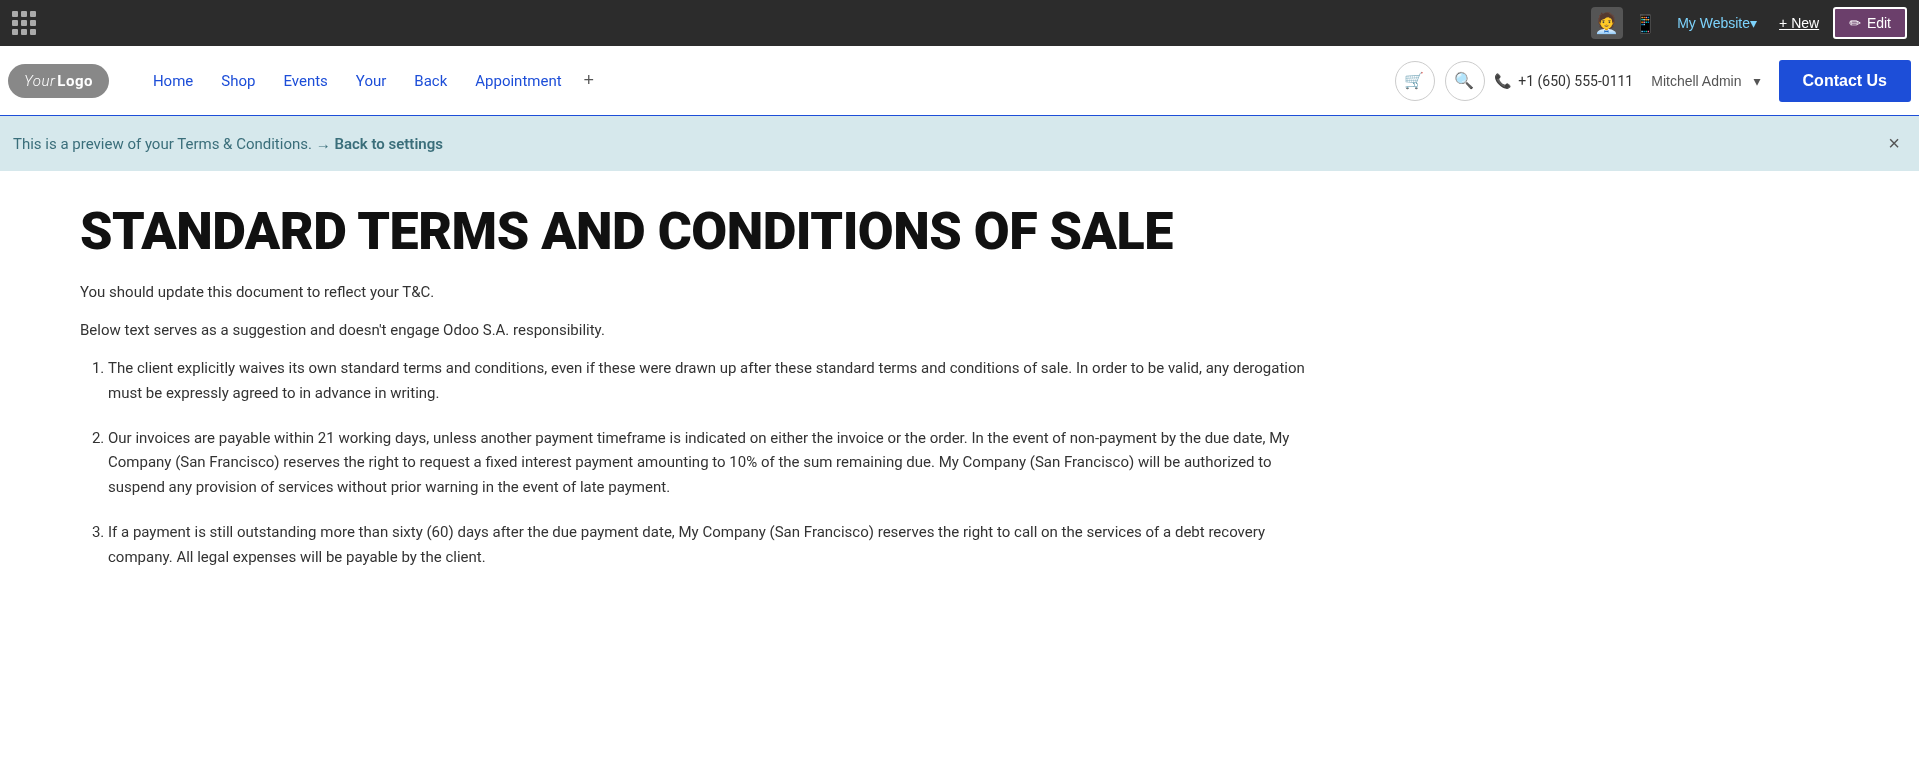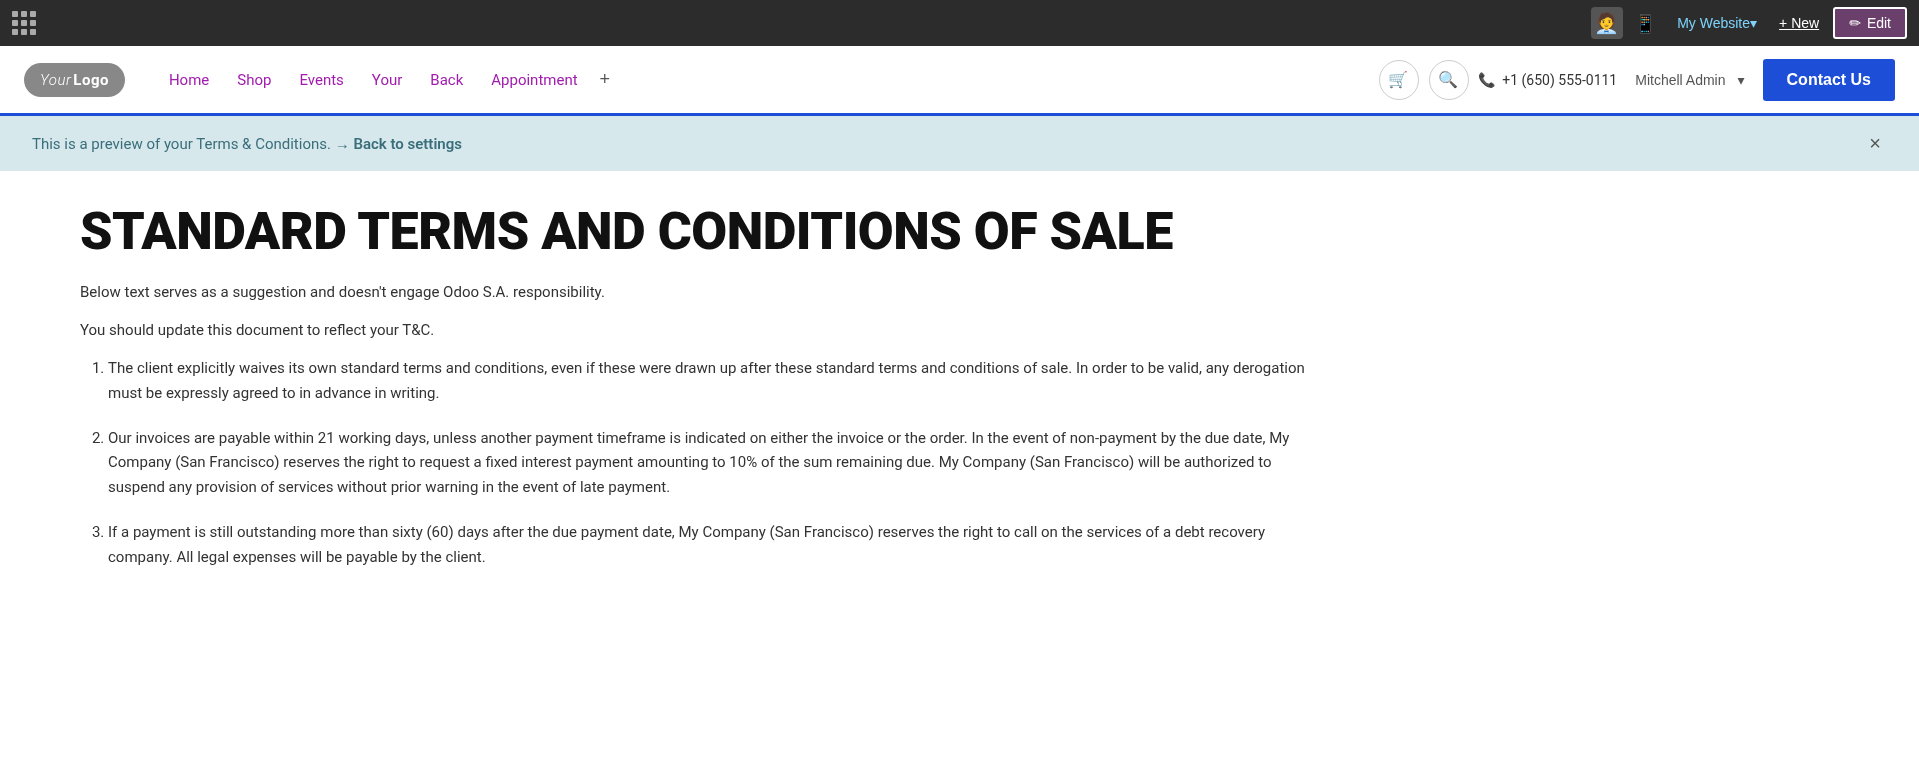--- a/index.html
+++ b/index.html
@@ -92,25 +92,25 @@
       gap: 6px;
       font-weight: 500;
     }
     .pencil-icon {
       font-size: 14px;
     }
 
     
     .navbar {
       background: #fff;
-      border-bottom: 3px solid #1d4ed8;
+      border-bottom: 1px solid #1d4ed8;
       height: 70px;
       display: flex;
       align-items: center;
-      padding: 0 24px;
+      padding: 0 8px;
       gap: 0;
     }
     .logo-wrapper {
       margin-right: 30px;
       flex-shrink: 0;
     }
     .logo {
       background: #888;
       color: #fff;
       border-radius: 50px;
@@ -129,21 +129,21 @@
     .logo-logo {
       font-weight: 700;
     }
     .nav-links {
       display: flex;
       align-items: center;
       gap: 0;
       flex: 1;
     }
     .nav-link {
-      color: #a21caf;
+      color: #1d4ed8;
       text-decoration: none;
       font-size: 15px;
       padding: 8px 14px;
       cursor: pointer;
       white-space: nowrap;
     }
     .nav-add-btn {
       background: none;
       border: none;
       color: #555;
@@ -195,21 +195,21 @@
       font-size: 16px;
       font-weight: 600;
       cursor: pointer;
       border-radius: 3px;
       white-space: nowrap;
     }
 
     
     .preview-banner {
       background: #d6e8ec;
-      padding: 14px 32px;
+      padding: 14px 13px;
       display: flex;
       align-items: center;
       justify-content: space-between;
       margin: 0;
       gap: 32px;
     }
     .preview-banner-text {
       color: #3a6e7a;
       font-size: 15px;
     }
@@ -332,20 +332,20 @@
   <span class="preview-banner-text">
     <span>This is a preview of your Terms &amp; Conditions.</span>
     <span>→</span>
     <a class="preview-link">Back to settings</a>
   </span>
   <button class="preview-close">×</button>
 </div>
 
 <div class="main-content">
   <h1 class="page-title">STANDARD TERMS AND CONDITIONS OF SALE</h1>
+  <p class="intro-text">You should update this document to reflect your T&amp;C.</p>
   <p class="intro-text">Below text serves as a suggestion and doesn't engage Odoo S.A. responsibility.</p>
-  <p class="intro-text">You should update this document to reflect your T&amp;C.</p>
   <ol class="terms-list">
     <li>The client explicitly waives its own standard terms and conditions, even if these were drawn up after these standard terms and conditions of sale. In order to be valid, any derogation must be expressly agreed to in advance in writing.</li>
     <li>Our invoices are payable within 21 working days, unless another payment timeframe is indicated on either the invoice or the order. In the event of non-payment by the due date, My Company (San Francisco) reserves the right to request a fixed interest payment amounting to 10% of the sum remaining due. My Company (San Francisco) will be authorized to suspend any provision of services without prior warning in the event of late payment.</li>
     <li>If a payment is still outstanding more than sixty (60) days after the due payment date, My Company (San Francisco) reserves the right to call on the services of a debt recovery company. All legal expenses will be payable by the client.</li>
   </ol>
 </div>
 
 </body></html>

